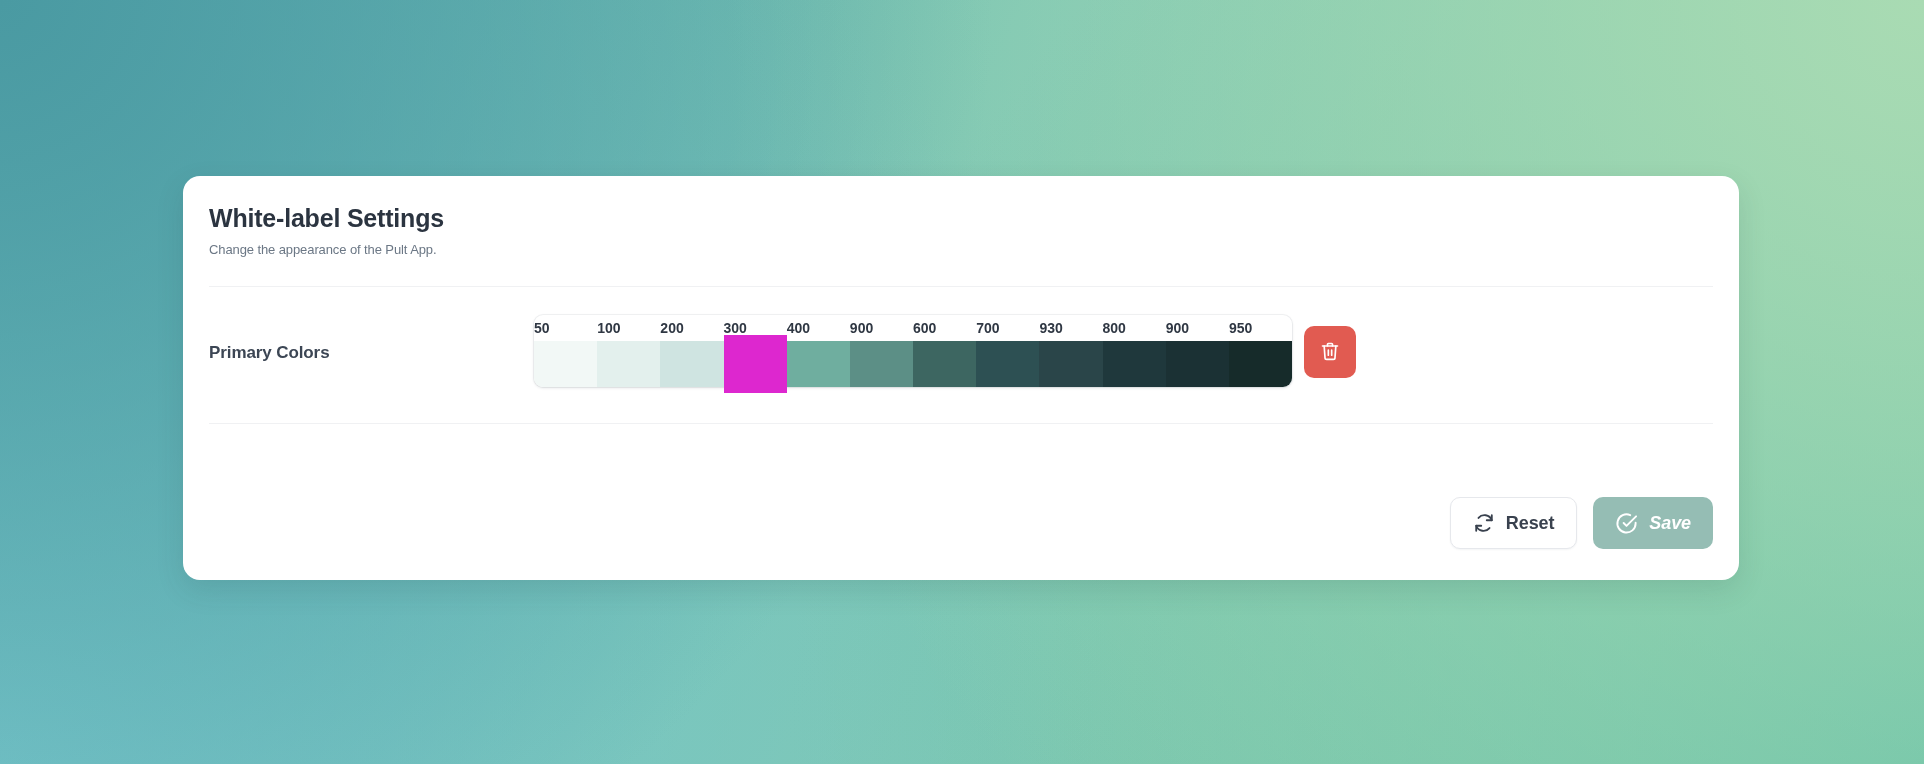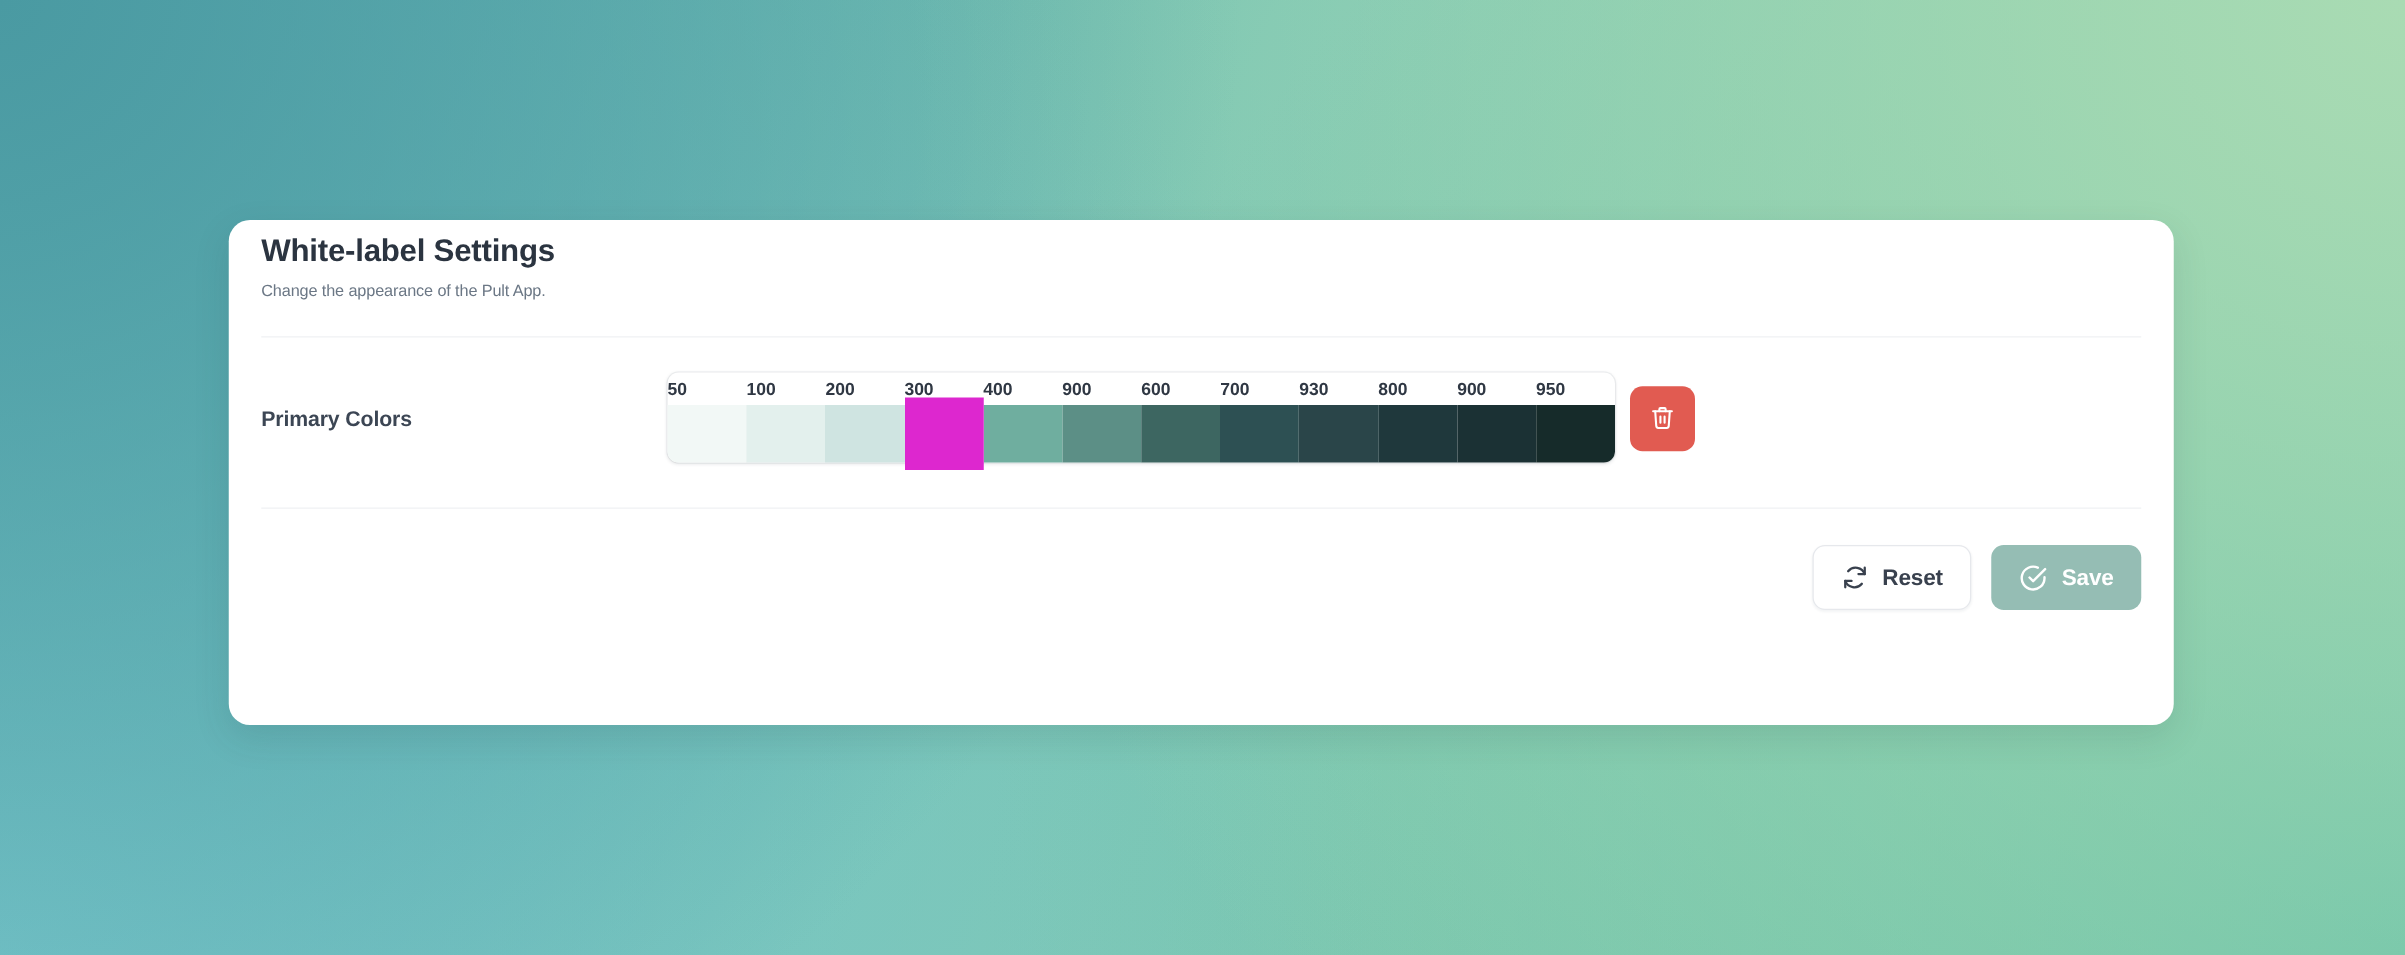--- a/index.html
+++ b/index.html
@@ -31,21 +31,21 @@
     width: 1556px;
     height: 404px;
     background: #ffffff;
     border-radius: 17px;
     box-shadow: 0 10px 28px rgba(30, 60, 60, 0.13);
     padding: 0 26px;
   }
 
   
   .card-header {
-    padding: 10px 0 0 0;
+    padding: 27px 0 0 0;
   }
   .card-title {
     font-size: 25px;
     font-weight: bold;
     color: #2b3440;
     letter-spacing: -0.2px;
     line-height: 1.25;
   }
   .card-subtitle {
     margin-top: 8px;
@@ -150,30 +150,32 @@
     gap: 11px;
     height: 52px;
     padding: 0 22px;
     border-radius: 10px;
     font-size: 18px;
     font-weight: bold;
     letter-spacing: -0.1px;
     cursor: pointer;
     border: none;
     font-family: "Liberation Sans", sans-serif;
+    margin-top: 44px;
   }
   .btn-reset {
     background: #ffffff;
     color: #39414e;
     border: 1px solid #e6e8ec;
     box-shadow: 0 1px 2px rgba(20,40,50,0.05);
   }
   .btn-save {
     background: #95bdb4;
     color: #ffffff;
+    font-style: italic;
   }
   .btn svg { display: block; }
 </style>
 </head>
 <body>
 
 <div class="card">
 
   <div class="card-header">
     <div class="card-title">White-label Settings</div>

